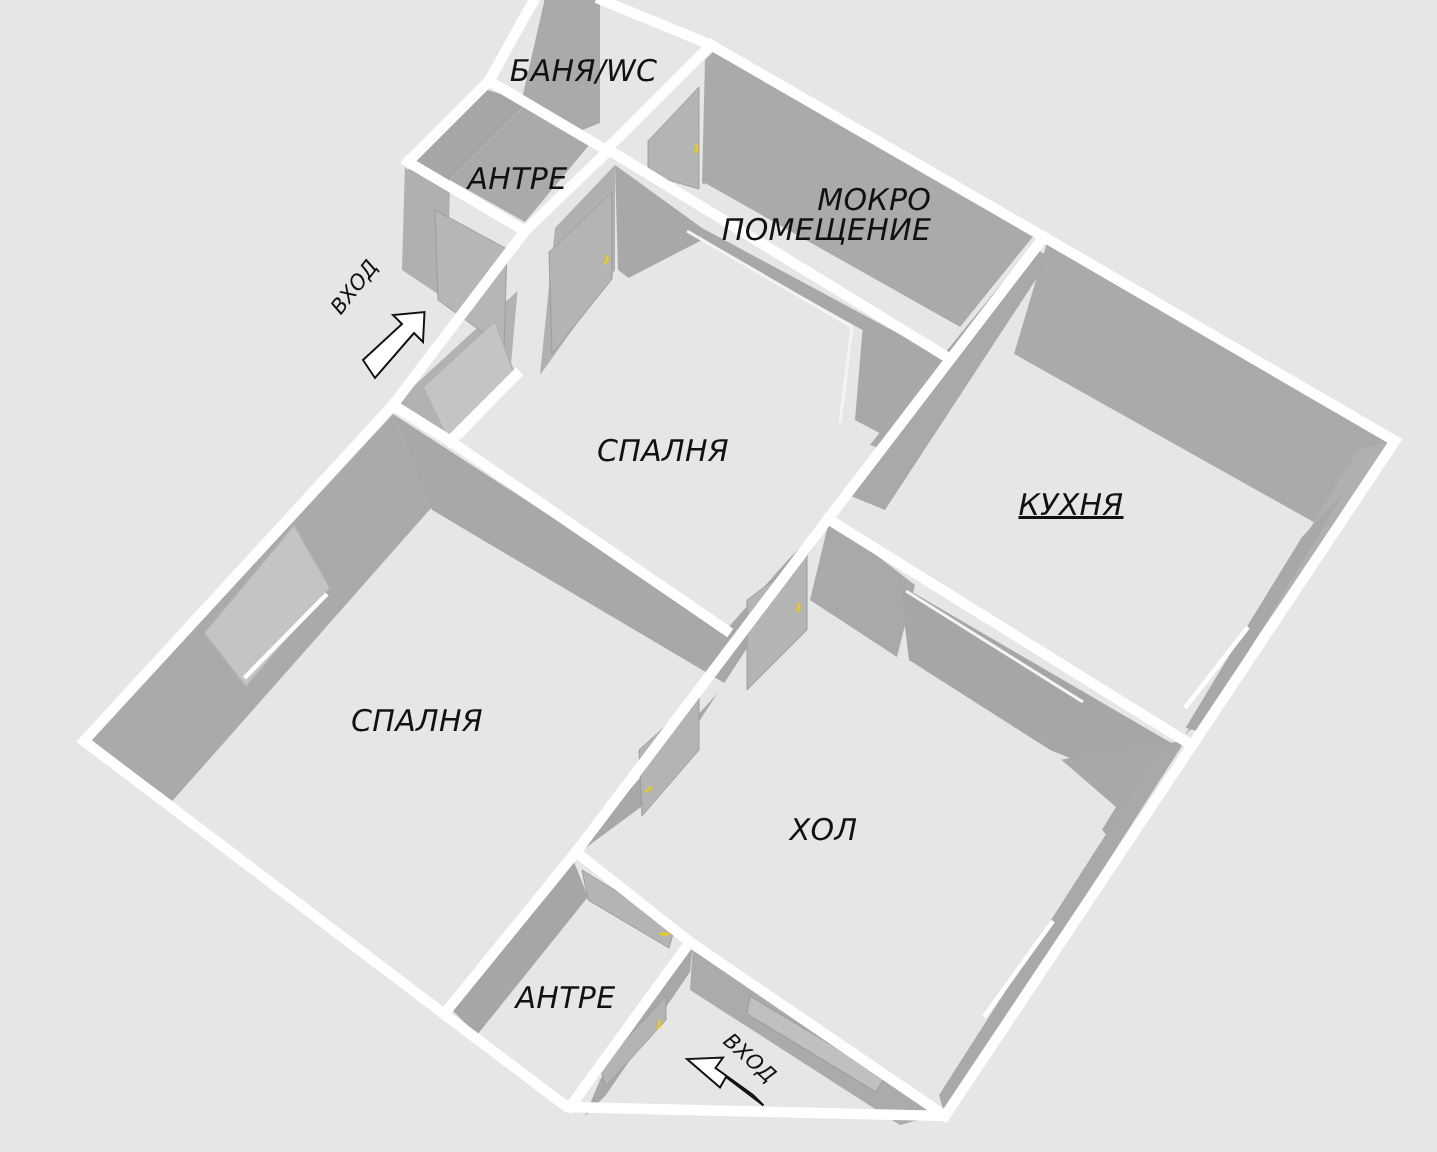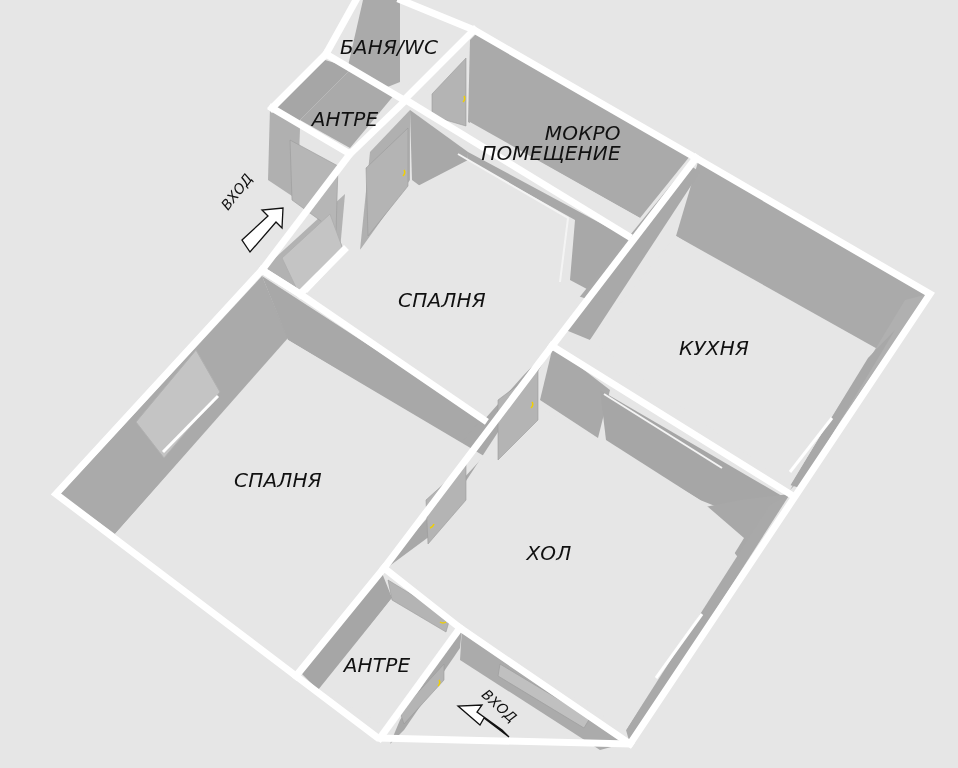--- a/index.html
+++ b/index.html
@@ -127,19 +127,19 @@
   </g>
 </svg>
 
 <div class="label" style="left:389px;top:47px;">БАНЯ/WC</div>
 <div class="label" style="left:345px;top:119px;">АНТРЕ</div>
 <div class="label" style="left:551px;top:143px;">
   <div style="margin-left:-12px;">МОКРО</div>
   <div>ПОМЕЩЕНИЕ</div>
 </div>
 <div class="label" style="left:442px;top:300px;">СПАЛНЯ</div>
-<div class="label" style="left:714px;top:348px;">КУХНЯ</div>
+<div class="label" style="left:714px;top:336px;text-decoration:underline;">КУХНЯ</div>
 <div class="label" style="left:278px;top:480px;">СПАЛНЯ</div>
 <div class="label" style="left:549px;top:553px;">ХОЛ</div>
 <div class="label" style="left:377px;top:665px;">АНТРЕ</div>
 
 <div class="entry-label" style="left:224px;top:200px;transform:rotate(-52deg);transform-origin:left center;">ВХОД</div>
 <div class="entry-label" style="left:484px;top:684px;transform:rotate(42deg);transform-origin:left center;">ВХОД</div>
 
 </body></html>

